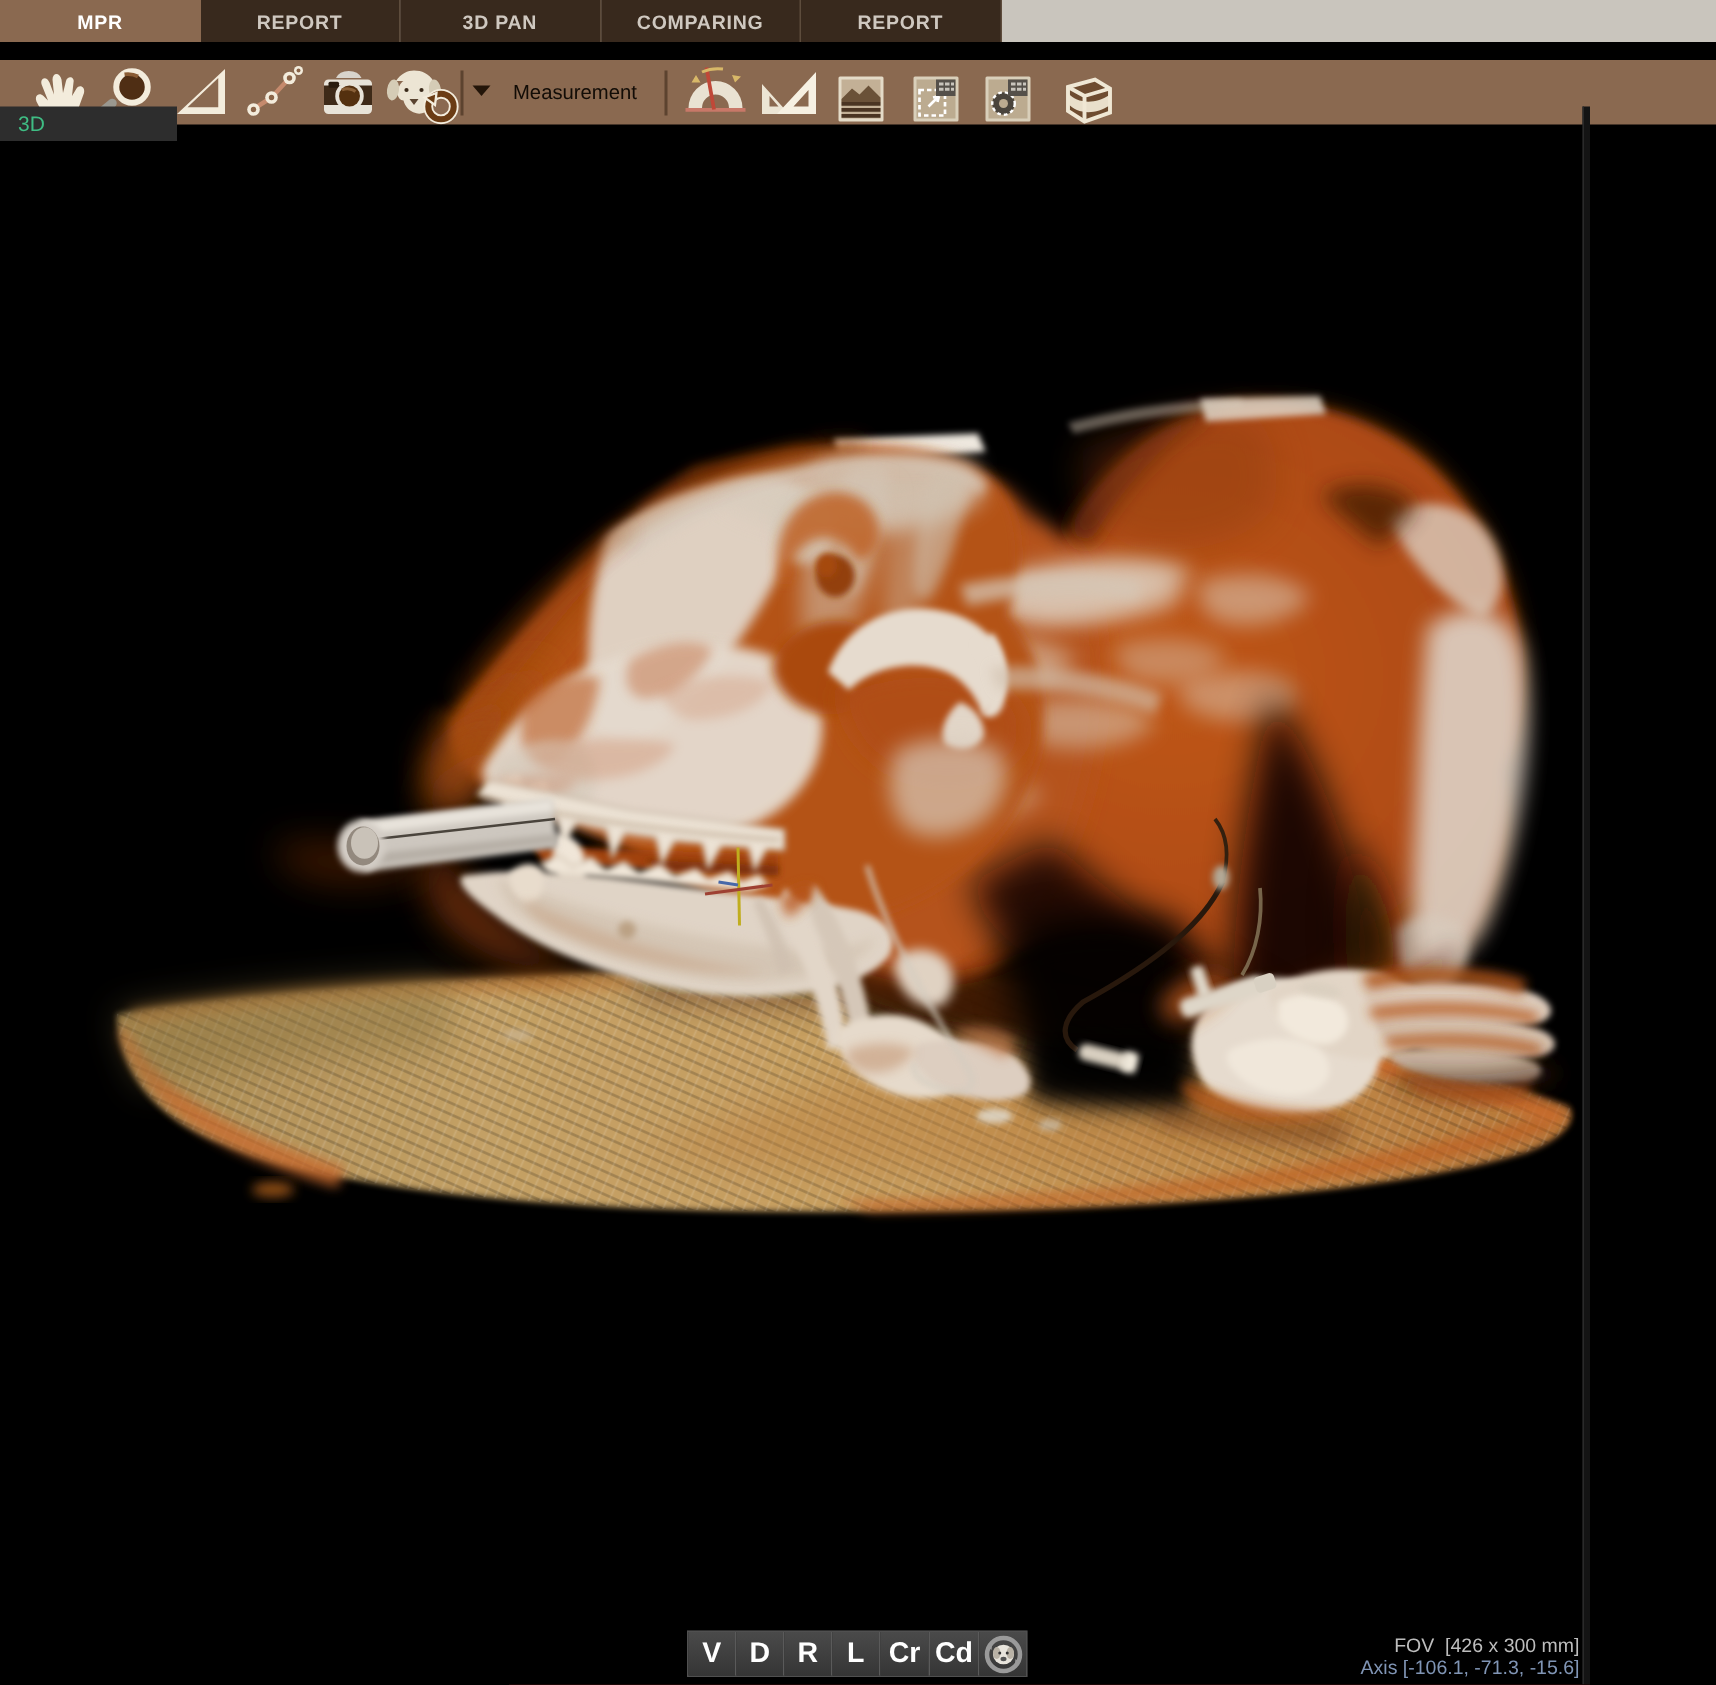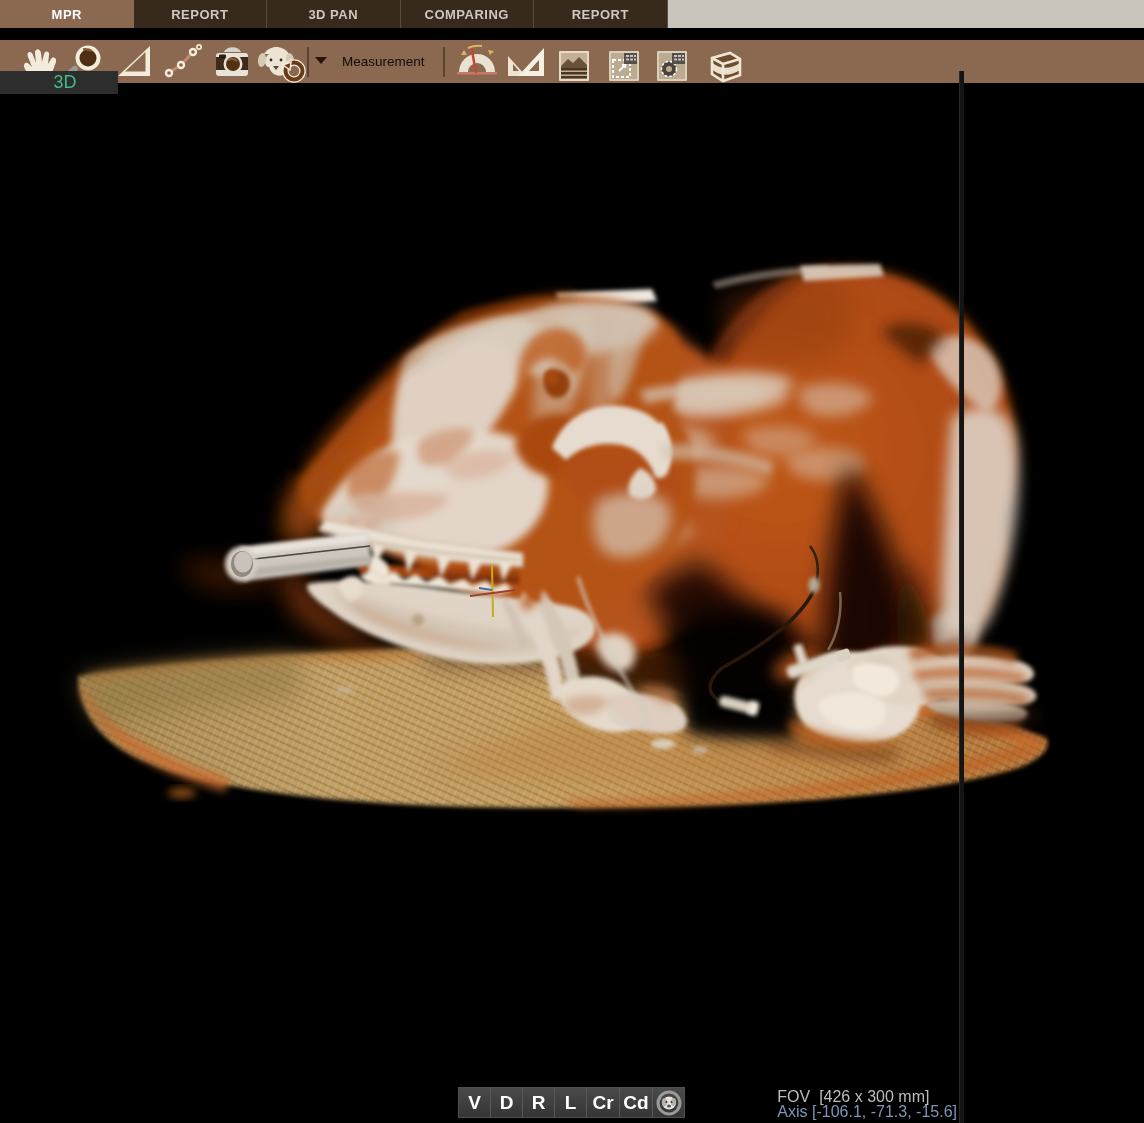--- a/index.html
+++ b/index.html
@@ -1,35 +1,35 @@
 <!DOCTYPE html>
 <html><head>
 <meta charset="utf-8">
 <style>
   html,body{margin:0;padding:0;background:#000;width:1144px;height:1123px;overflow:hidden;
     font-family:"Liberation Sans", sans-serif;}
-  #stage{position:relative;width:964px;height:1123px;background:#7f1d1d;}
+  #stage{position:relative;width:1060px;height:1123px;background:#7f1d1d;}
   
   #tabs{position:absolute;top:0;left:0;width:1144px;height:28px;background:#c9c5bd;display:flex;}
   .tab{width:133.5px;height:28px;display:flex;align-items:center;justify-content:center;
        font-size:13px;font-weight:bold;color:#cfc8c0;background:#38291d;
        border-right:1px solid #5d4c3c;box-sizing:border-box;letter-spacing:.5px;}
   .tab.active{background:#8a6950;color:#fff;border-right:none;}
   
   #toolbar{position:absolute;top:28px;left:0;width:1144px;height:43px;background:#8a6950;margin-top:12px;}
   
   #tag3d{position:absolute;top:71px;left:0;width:118px;height:23px;background:#2d2d2d;
-     color:#3fbd84;font-size:18px;line-height:23px;padding-left:12px;box-sizing:border-box;text-align:center;}
+     color:#3fbd84;font-size:14px;line-height:23px;padding-left:12px;box-sizing:border-box;}
   
   #vbar{position:absolute;left:458px;top:1087px;height:31px;display:flex;background:#1c1c1c;
         border:1px solid #505050;box-sizing:border-box;}
   .vbtn{width:32px;height:29px;background:linear-gradient(#4a4a4a,#353535);
         border-right:1px solid #5a5a5a;box-sizing:border-box;color:#fff;font-weight:bold;
         font-size:19px;display:flex;align-items:center;justify-content:center;}
-  #fov{position:absolute;right:7px;bottom:4px;text-align:left;font-size:16px;line-height:15px;}
+  #fov{position:absolute;right:7px;bottom:4px;text-align:right;font-size:13px;line-height:15px;}
   #fov .l1{color:#bdbdbd;} #fov .l2{color:#8095b5;}
   #redge{position:absolute;right:0;top:71px;width:5px;height:1052px;background:#141414;border-left:1px solid #2a2a2a;box-sizing:border-box;}
 </style>
 </head>
 <body>
 <div id="stage">
   <svg id="scene" width="1144" height="1123" viewBox="0 0 1144 1123" style="position:absolute;top:0;left:0">
     <rect x="0" y="0" width="1144" height="1123" fill="#000"></rect>
     <defs>
       <filter id="b2" x="-30%" y="-30%" width="160%" height="160%">

